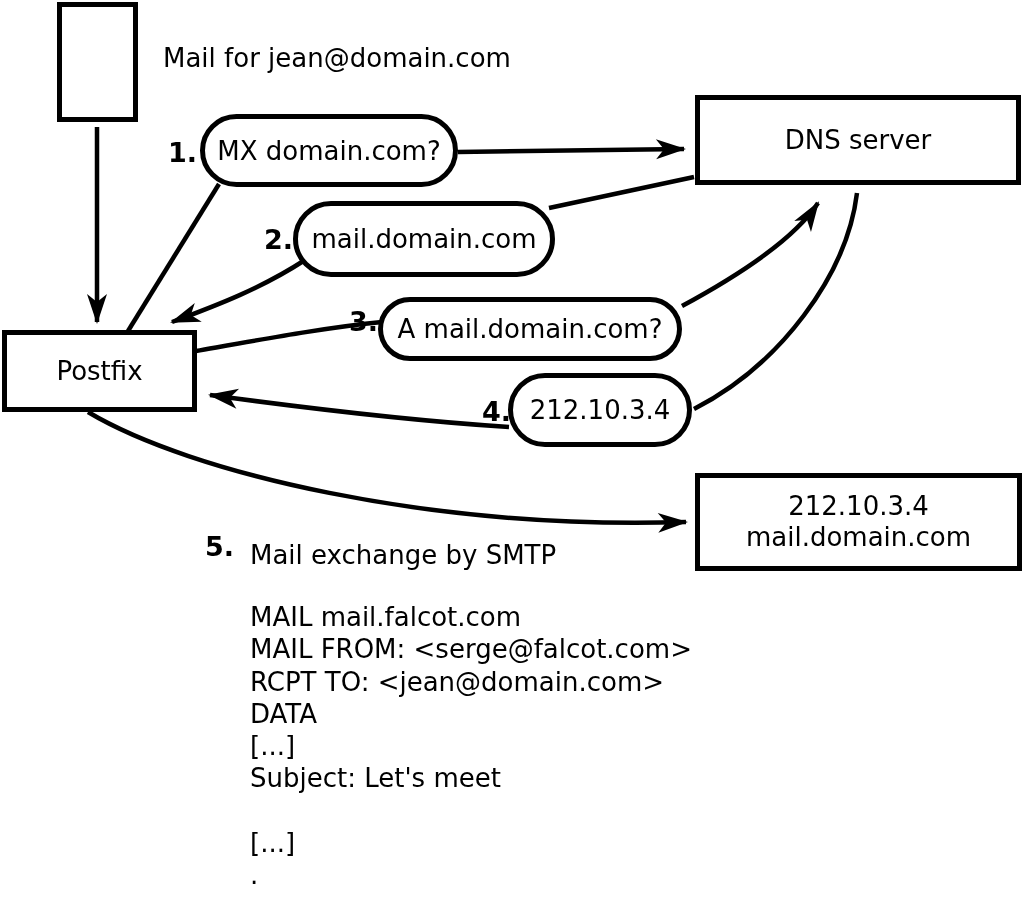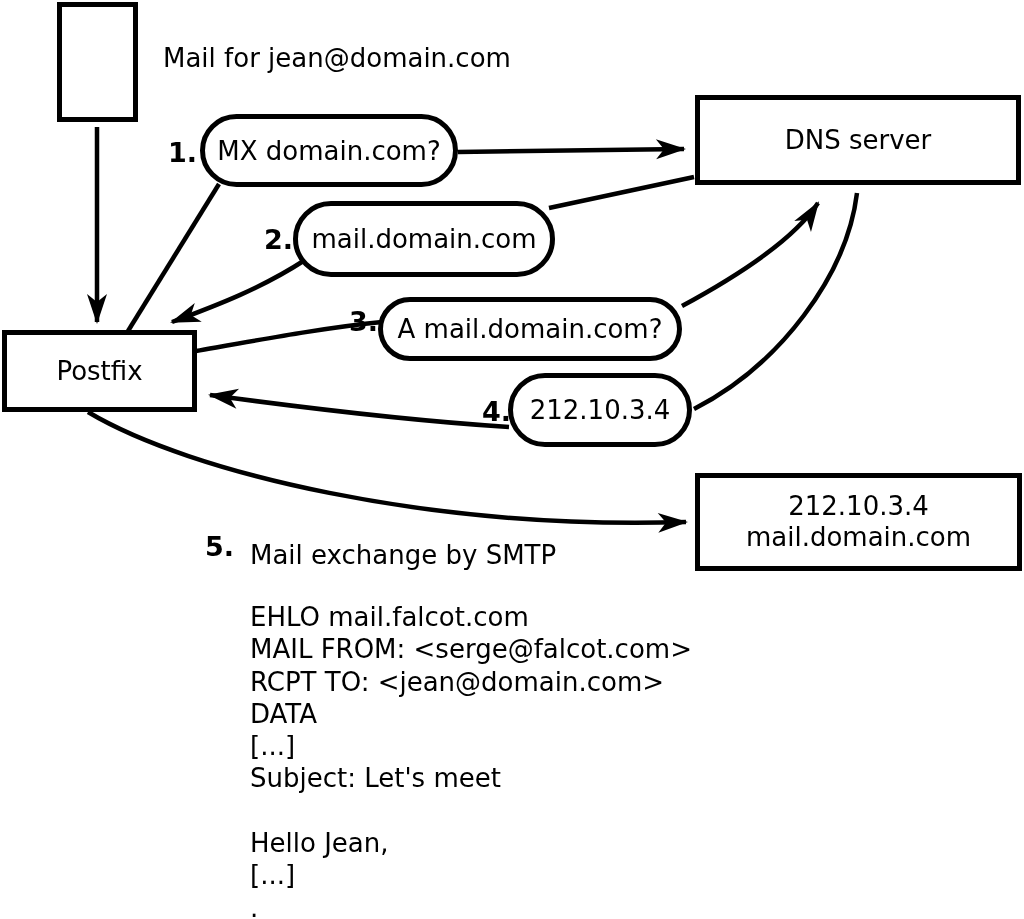--- a/index.html
+++ b/index.html
@@ -96,25 +96,24 @@
 
   <div class="num" style="left:482px; top:396px;">4.</div>
   <div class="node pill" style="left:508px; top:373px; width:184px; height:74px;">
     <span>212.10.3.4</span>
   </div>
 
   <div class="num" style="left:205px; top:531px;">5.</div>
   <div class="label" style="left:250px; top:532px;margin-top:8px;">Mail exchange by SMTP</div>
 
   <div id="smtp-block">
-    <div class="smtp-line">EHLO mail.falcot.com</div>
+    <div class="smtp-line">MAIL mail.falcot.com</div>
     <div class="smtp-line">MAIL FROM: &lt;serge@falcot.com&gt;</div>
     <div class="smtp-line">RCPT TO: &lt;jean@domain.com&gt;</div>
     <div class="smtp-line">DATA</div>
     <div class="smtp-line">[...]</div>
     <div class="smtp-line">Subject: Let's meet</div>
     <div class="smtp-line"></div>
-    <div class="smtp-line">Hello Jean,</div>
     <div class="smtp-line">[...]</div>
     <div class="smtp-line">.</div>
   </div>
 
 </div>
 
 </body></html>

